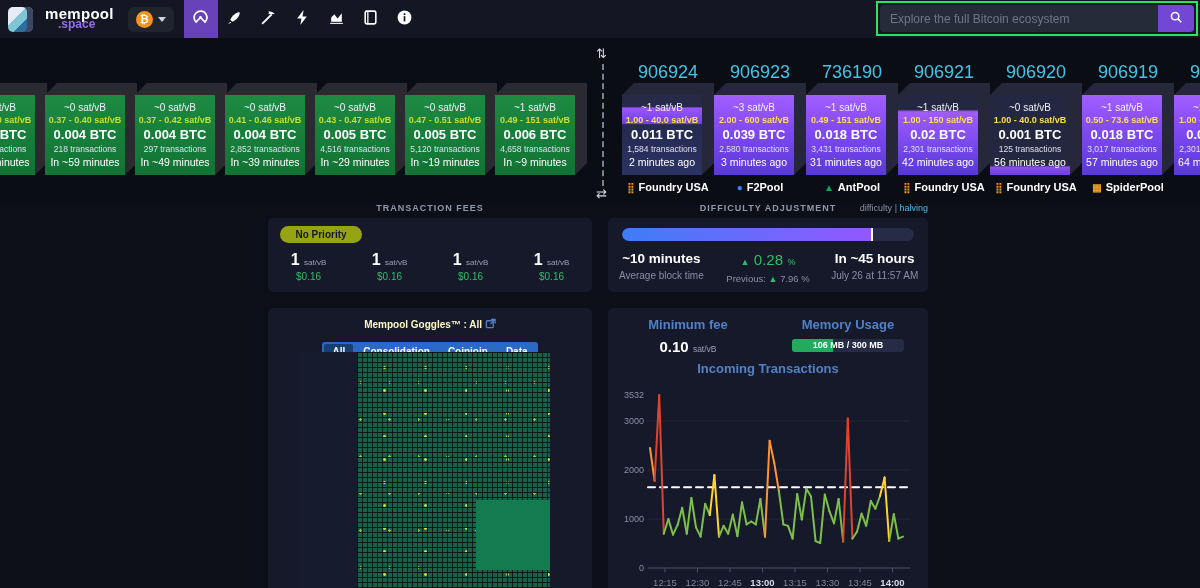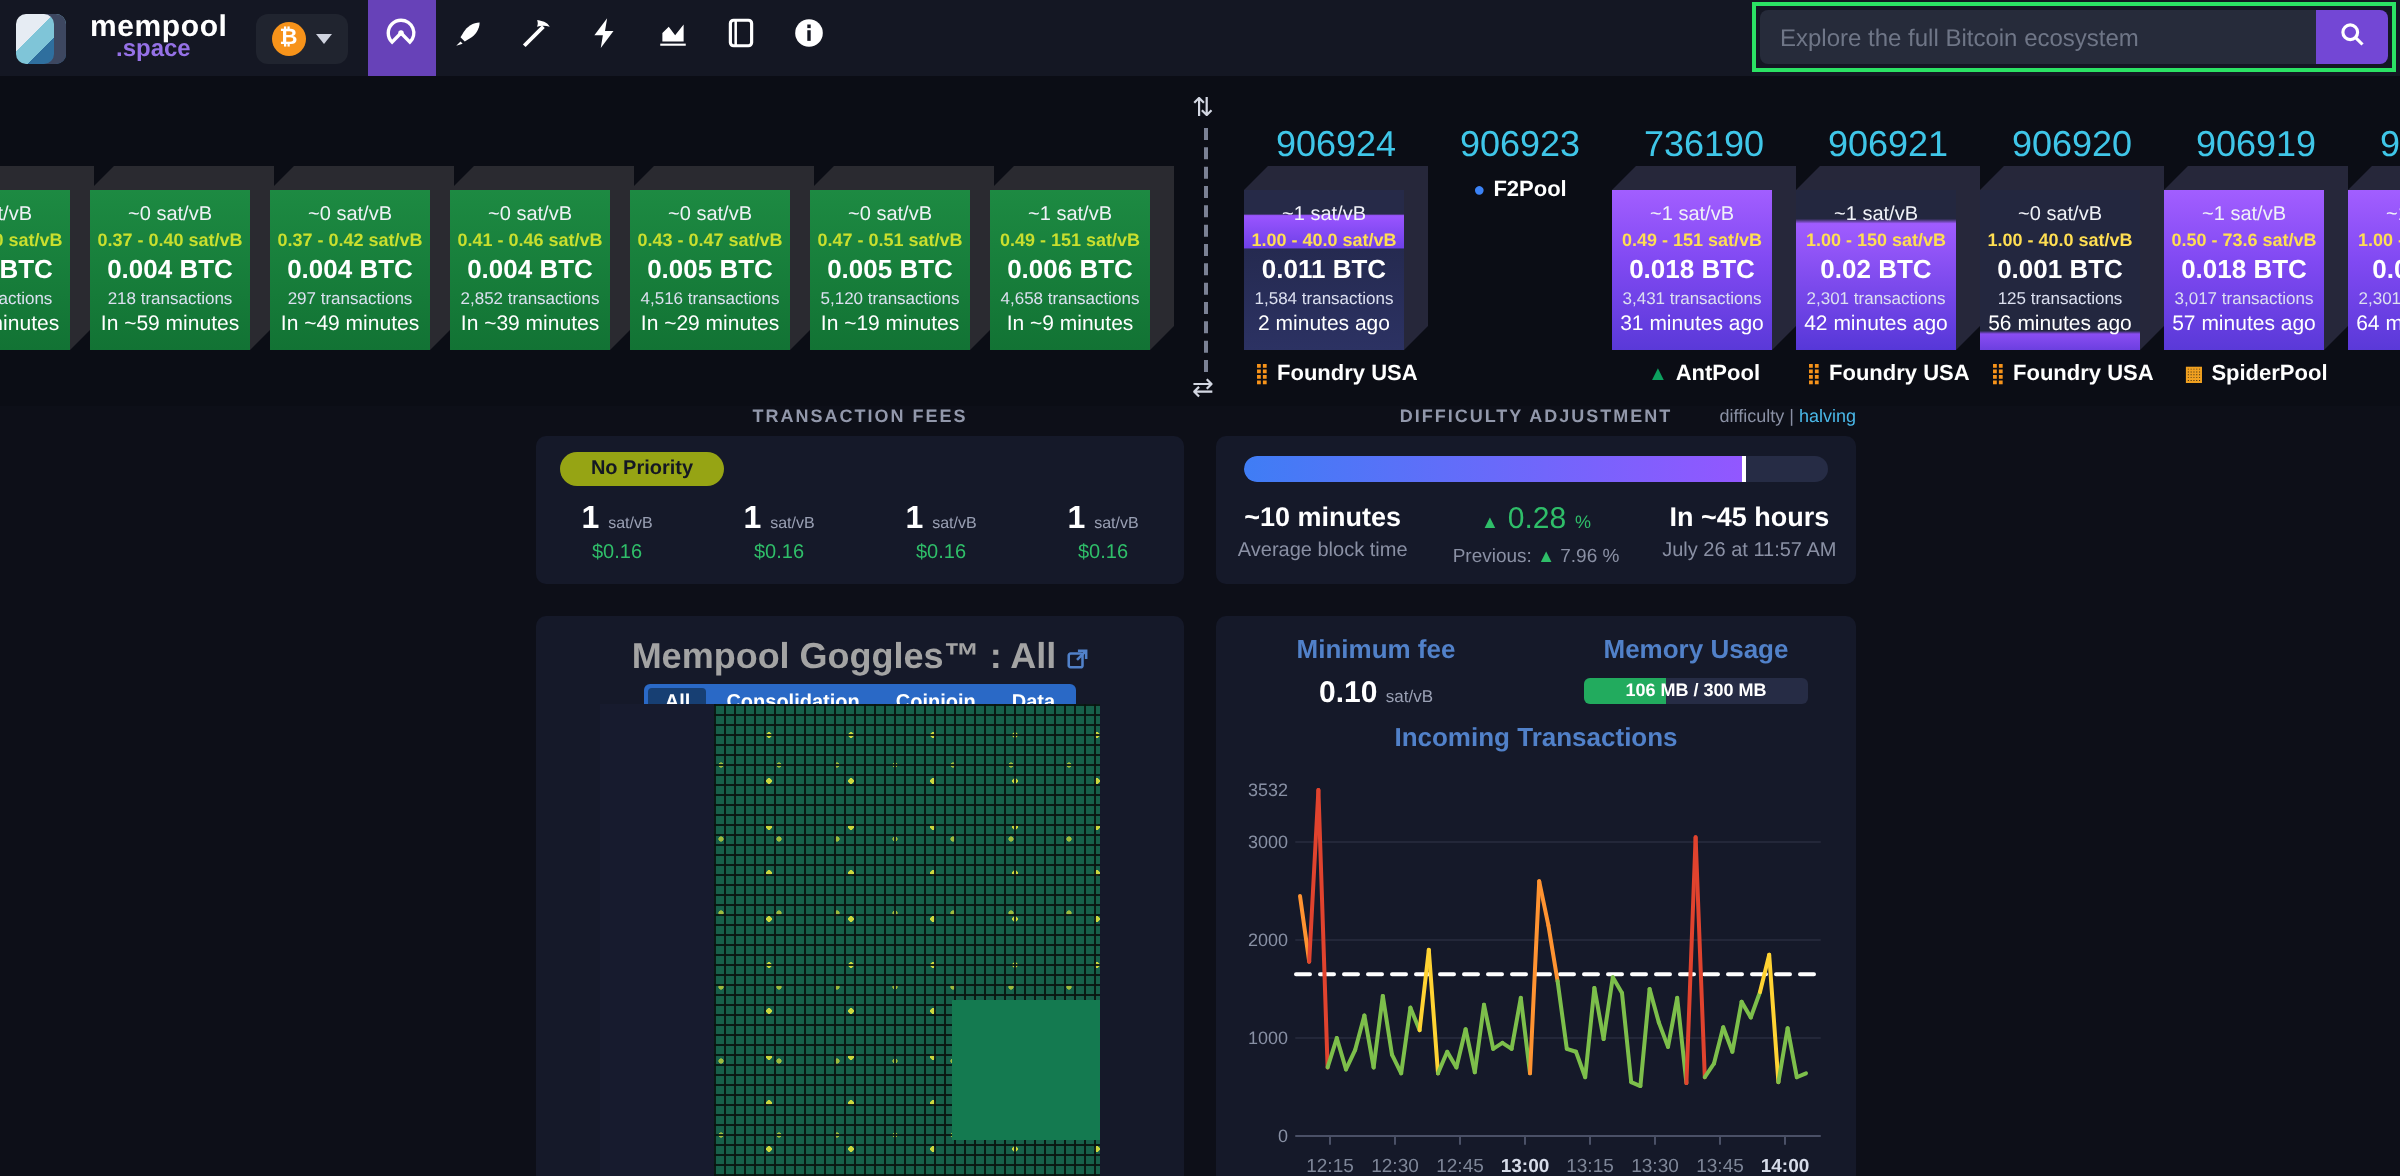--- a/index.html
+++ b/index.html
@@ -91,22 +91,22 @@
   .diff-fill { height:100%; background:linear-gradient(90deg,#3f7df5,#9257ff);
     border-right:2px solid #fff; border-radius:7px 0 0 7px; }
   .diff-cols { position:absolute; top:33px; left:0; right:0; display:flex; }
   .diff-col { flex:1; text-align:center; }
   .big-white { font-size:13.5px; font-weight:bold; color:#fff; }
   .cap-gray { font-size:10px; color:#8a90a4; margin-top:4px; }
   .chg-arrow { color:#2fbe69; font-size:9px; }
   .chg-val { color:#2fbe69; font-size:15px; }
   .chg-unit { color:#2fbe69; font-size:9px; }
   .blue-head { color:#5181c9; font-weight:bold; font-size:13px; }
-  .gog-title { position:absolute; top:10px; width:100%; text-align:center; font-size:18px;
-    font-weight:bold; color:#a3a3a3; cursor:pointer; }
+  .gog-title { position:absolute; top:10px; width:100%; text-align:center; font-size:10px;
+    font-weight:bold; color:#fef9c3; cursor:pointer; }
   .gog-tabs { position:absolute; top:33px; width:100%; text-align:center; }
   .tabbar { display:inline-flex; background:#2a69c6; border-radius:3px; padding:2px; gap:2px; }
   .tab { color:#fff; font-size:10px; font-weight:bold; padding:2px 8px; border-radius:2px; cursor:pointer; }
   .tab.active { background:#173f73; }
   .gog-left { position:absolute; left:32px; top:44px; width:57px; height:246px; background:#171b2e; }
   .gog-grid { position:absolute; left:89px; top:44px; width:193px; height:246px;
     background-color:#17604a;
     background-image:
       linear-gradient(rgba(8,20,15,.9) 1px, transparent 1px),
       linear-gradient(90deg, rgba(8,20,15,.9) 1px, transparent 1px),
@@ -296,20 +296,29 @@
             <div class="l-range">1.00 - 40.0 sat/vB</div>
             <div class="l-btc">0.011 BTC</div>
             <div class="l-txs">1,584 transactions</div>
             <div class="l-age">2 minutes ago</div>
           </div>
         </div>
         <div class="pool-row"><span class="pool-ico" style="color: rgb(247, 147, 26);">⣿</span><span>Foundry USA</span></div>
       </div>
       <div class="block-col" style="left: 714px;">
         <div class="height-label">906923</div>
+        <div class="cube purple v-full">
+          <div class="face">
+            <div class="l-median">~3 sat/vB</div>
+            <div class="l-range">2.00 - 600 sat/vB</div>
+            <div class="l-btc">0.039 BTC</div>
+            <div class="l-txs">2,580 transactions</div>
+            <div class="l-age">3 minutes ago</div>
+          </div>
+        </div>
         <div class="pool-row"><span class="pool-ico" style="color: rgb(59, 130, 246);">●</span><span>F2Pool</span></div>
       </div>
       <div class="block-col" style="left: 806px;">
         <div class="height-label">736190</div>
         <div class="cube purple v-full">
           <div class="face">
             <div class="l-median">~1 sat/vB</div>
             <div class="l-range">0.49 - 151 sat/vB</div>
             <div class="l-btc">0.018 BTC</div>
             <div class="l-txs">3,431 transactions</div>

